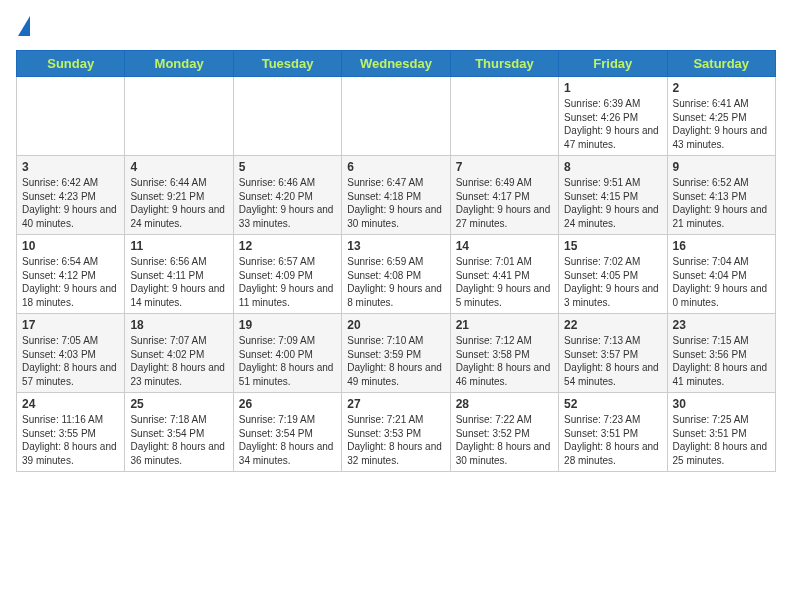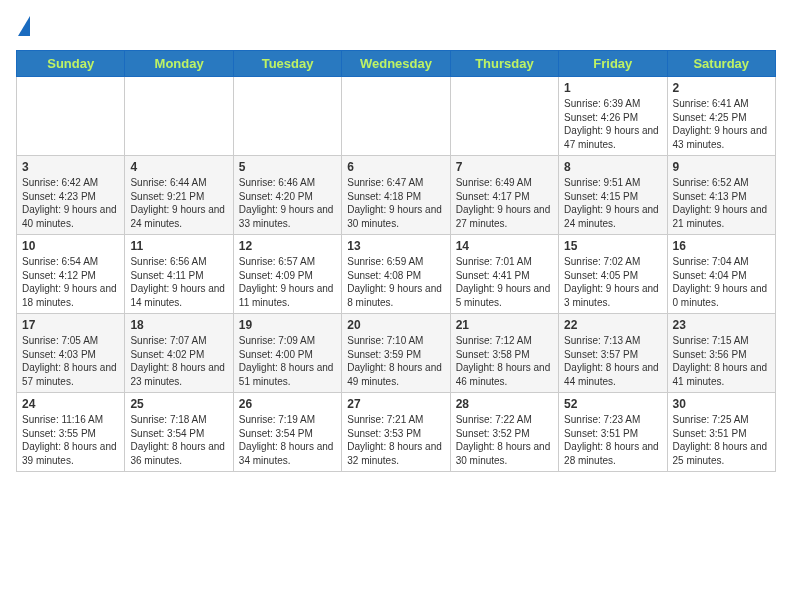--- a/index.html
+++ b/index.html
@@ -233,21 +233,21 @@
           <td>
             <span class="day-num">20</span>
             <div class="day-info"><span>Sunrise: 7:10 AM</span><br><span>Sunset: 3:59 PM</span><br><span>Daylight: 8 hours and 49 minutes.</span></div>
           </td>
           <td>
             <span class="day-num">21</span>
             <div class="day-info"><span>Sunrise: 7:12 AM</span><br><span>Sunset: 3:58 PM</span><br><span>Daylight: 8 hours and 46 minutes.</span></div>
           </td>
           <td>
             <span class="day-num">22</span>
-            <div class="day-info"><span>Sunrise: 7:13 AM</span><br><span>Sunset: 3:57 PM</span><br><span>Daylight: 8 hours and 44 minutes.</span></div>
+            <div class="day-info"><span>Sunrise: 7:13 AM</span><br><span>Sunset: 3:57 PM</span><br><span>Daylight: 8 hours and 54 minutes.</span></div>
           </td>
           <td>
             <span class="day-num">23</span>
             <div class="day-info"><span>Sunrise: 7:15 AM</span><br><span>Sunset: 3:56 PM</span><br><span>Daylight: 8 hours and 41 minutes.</span></div>
           </td>
         </tr>
         <tr class="row-odd">
           <td>
             <span class="day-num">24</span>
             <div class="day-info"><span>Sunrise: 11:16 AM</span><br><span>Sunset: 3:55 PM</span><br><span>Daylight: 8 hours and 39 minutes.</span></div>

